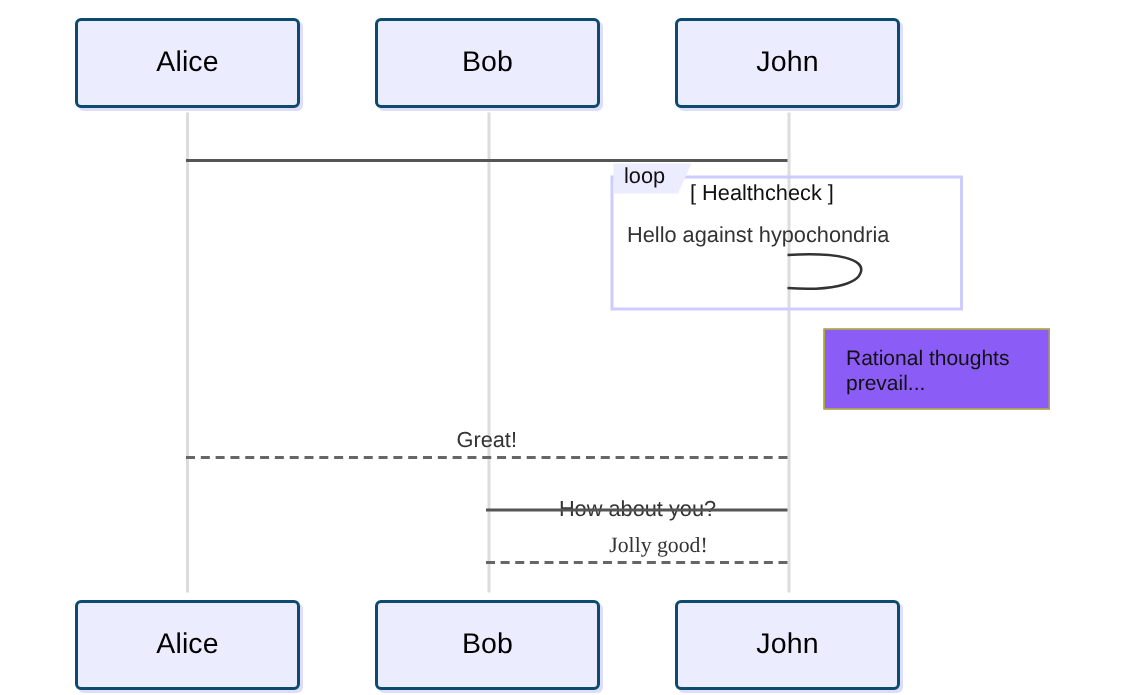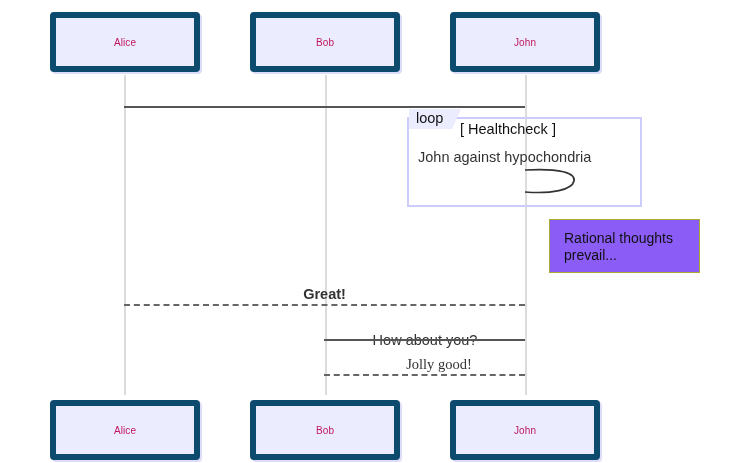--- a/index.html
+++ b/index.html
@@ -19,28 +19,28 @@
     position: absolute;
     left: 0;
     top: 0;
     width: 750px;
     height: 463px;
   }
   .actor-box {
     position: absolute;
     box-sizing: border-box;
     background: #ececff;
-    border: 6px solid #0c4a6e;
+    border: 2px solid #0c4a6e;
     border-radius: 4px;
     box-shadow: 2px 2px 0 rgba(180,180,240,0.45);
     display: flex;
     align-items: center;
     justify-content: center;
-    font-size: 10px;
-    color: #be185d;
+    font-size: 19px;
+    color: #000000;
     letter-spacing: 0.1px;
   }
   .lifeline {
     position: absolute;
     width: 2px;
     background: #dcdcdc;
   }
   .msg-label {
     position: absolute;
     font-size: 14.5px;
@@ -121,29 +121,29 @@
   <div class="actor-box" style="left:450px; top:12px; width:150px; height:60px;">
     <span>John</span>
   </div>
 
   <div class="msg-line" style="left:124px; top:106px; width:401px;"></div>
 
   <div class="loop-box" style="left:407px; top:117px; width:235px; height:90px;"></div>
   <div class="loop-tag" style="left:409px; top:109px;">loop</div>
   <div class="loop-title" style="left:460px; top:121px;">[ Healthcheck ]</div>
 
-  <div class="msg-label" style="left:418px; top:149px; width:214px; text-align:left;">John against hypochondria</div>
+  <div class="msg-label" style="left:418px; top:149px; width:214px; text-align:left;">Hello against hypochondria</div>
   <svg class="selfloop" style="left:520px; top:165px;" width="60" height="32" viewBox="0 0 60 32">
     <path d="M 5 5 C 40 3 56 8 54 16 C 52 25 32 29 5 27" fill="none" stroke="#333333" stroke-width="1.7"></path>
   </svg>
 
   <div class="note-box" style="left:549px; top:219px; width:151px; height:54px;">Rational thoughts
 prevail...</div>
 
-  <div class="msg-label" style="left:124px; top:286px; width:401px;font-weight:bold;">Great!</div>
+  <div class="msg-label" style="left:124px; top:286px; width:401px;">Great!</div>
   <div class="msg-line dashed" style="left:124px; top:304px; width:401px;"></div>
 
   <div class="msg-label" style="left:325px; top:332px; width:200px;">How about you?</div>
   <div class="msg-line" style="left:324px; top:339px; width:201px;"></div>
 
   <div class="msg-label" style="left:325px; top:356px; width:228px;font-family:Liberation Serif, serif;">Jolly good!</div>
   <div class="msg-line dashed" style="left:324px; top:374px; width:201px;"></div>
 
   <div class="actor-box" style="left:50px; top:400px; width:150px; height:60px;">
     <span>Alice</span>

